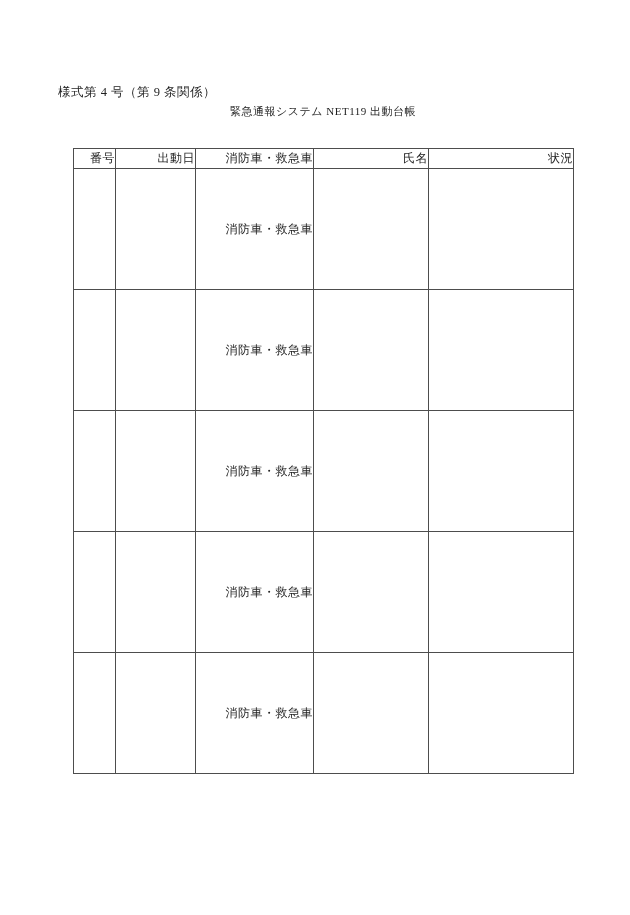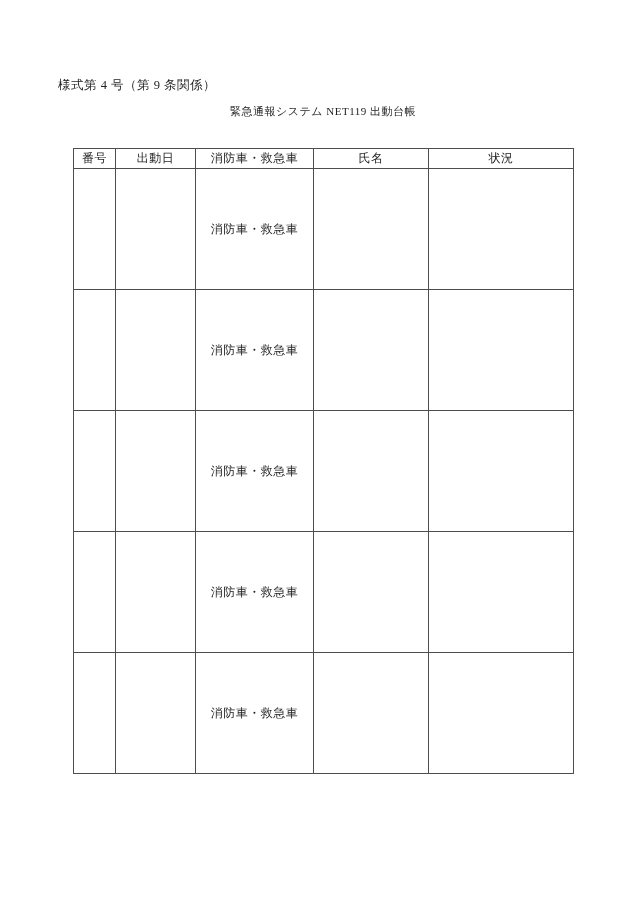--- a/index.html
+++ b/index.html
@@ -12,21 +12,21 @@
     width: 630px;
     height: 915px;
     background: #ffffff;
     font-family: "Liberation Serif", "DejaVu Serif", serif;
     color: #1f1f1f;
     overflow: hidden;
   }
   .form-label {
     position: absolute;
     left: 58px;
-    top: 77px;
+    top: 84px;
     font-size: 12.5px;
     letter-spacing: 0.5px;
     white-space: pre;
   }
   .doc-title {
     position: absolute;
     left: 73px;
     top: 104px;
     width: 500px;
     text-align: center;
@@ -41,21 +41,21 @@
     width: 500px;
     border-collapse: collapse;
     table-layout: fixed;
   }
   table.dispatch-table th,
   table.dispatch-table td {
     border: 1px solid #4d4d4d;
     padding: 0;
     font-weight: normal;
     font-size: 12px;
-    text-align: center;
+    text-align: right;
     vertical-align: middle;
     letter-spacing: 0.5px;
     overflow: hidden;
   }
   table.dispatch-table thead tr {
     height: 20px;
   }
   table.dispatch-table tbody tr {
     height: 121px;
   }

